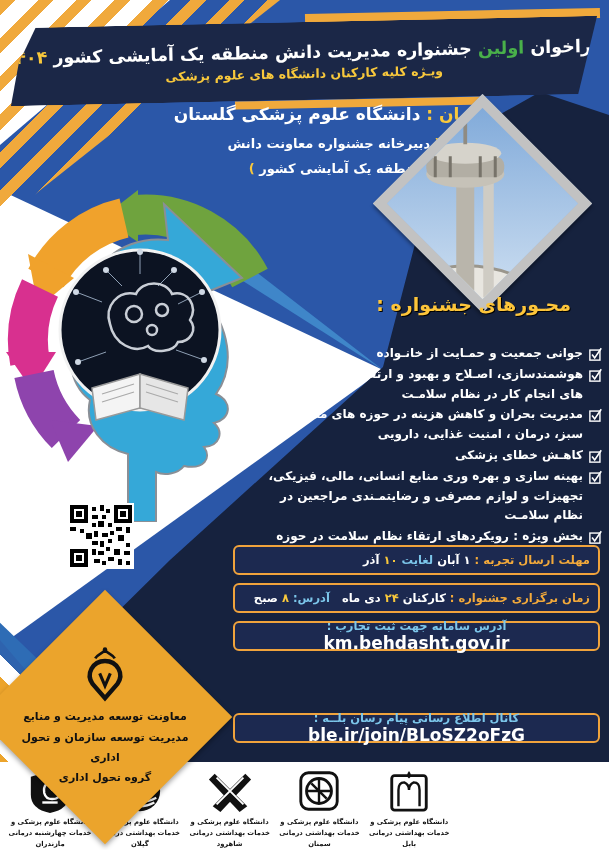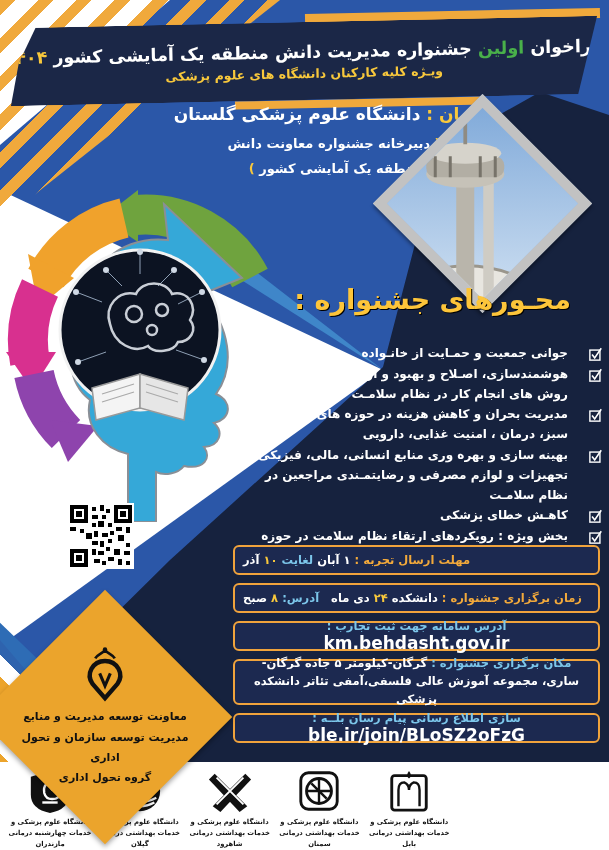--- a/index.html
+++ b/index.html
@@ -46,30 +46,30 @@
   .host-line1 { font-size:17px; font-weight:bold; margin-bottom:8px; white-space:nowrap; }
   .host-line2, .host-line3 { font-size:13px; font-weight:bold; line-height:1.9; }
 
   
   .tower-frame { left:405px; top:126px; width:155px; height:155px; transform:rotate(45deg);
                  border:10px solid #c2c2c2; background:#9db8d8; overflow:hidden;
                  box-shadow:2px 2px 4px rgba(0,0,0,.4); }
   .tower-inner { position:absolute; inset:0; transform:rotate(-45deg) scale(1.5); }
 
   
-  .topics-heading { right:38px; top:284px; font-size:27px; font-weight:bold; color:#fdc53a;
+  .topics-heading { right:38px; top:293px; font-size:19px; font-weight:bold; color:#fdc53a;
                     text-shadow:1px 1px 0 #000; white-space:nowrap; }
   .topics { right:6px; top:344px; width:352px; color:#fff; }
-  .topic-item { display:flex; gap:21px; align-items:flex-start; margin-bottom:1px;
+  .topic-item { display:flex; gap:6px; align-items:flex-start; margin-bottom:1px;
                 font-size:12px; font-weight:bold; line-height:1.65; }
   .topic-item svg { flex:0 0 14px; margin-top:3px; }
 
   
   .bar { left:233px; width:367px; height:30px; background:#1c2950; border:2px solid #f0a33c;
-         border-radius:6px; display:flex; align-items:center; justify-content:flex-end;
+         border-radius:6px; display:flex; align-items:center; justify-content:flex-start;
          font-size:11.5px; font-weight:bold; color:#fff; padding:0 8px; text-align:center; }
   .bar.tall { height:46px; line-height:1.55; }
   .ltr { direction:ltr; unicode-bidi:embed; font-size:17px; }
 
   
   .bottom-strip { left:0; top:762px; width:609px; height:88px; background:#fff;
                   display:flex; justify-content:space-between; align-items:flex-start;
                   padding:5px 8px 0 6px; padding-right:4px; }
   .bottom-strip { padding-left:6px; }
   .strip-spacer { width:150px; flex:0 0 150px; }
@@ -263,61 +263,56 @@
           <rect x="1" y="3.5" width="11.5" height="11.5" fill="none" stroke="#fff" stroke-width="1.6"></rect>
           <path d="M3.5 8.5 L6.5 12.5 L14 1.5" fill="none" stroke="#fff" stroke-width="1.8"></path>
         </svg>
       <span>مدیریت بحران و کاهش هزینه در حوزه های مدیریت سبز، درمان ، امنیت غذایی، دارویی</span>
     </div>
     <div class="topic-item">
       <svg viewBox="0 0 16 16" width="14" height="14">
           <rect x="1" y="3.5" width="11.5" height="11.5" fill="none" stroke="#fff" stroke-width="1.6"></rect>
           <path d="M3.5 8.5 L6.5 12.5 L14 1.5" fill="none" stroke="#fff" stroke-width="1.8"></path>
         </svg>
+      <span>کاهـش خطای پزشکی</span>
+    </div>
+    <div class="topic-item">
+      <svg viewBox="0 0 16 16" width="14" height="14">
+          <rect x="1" y="3.5" width="11.5" height="11.5" fill="none" stroke="#fff" stroke-width="1.6"></rect>
+          <path d="M3.5 8.5 L6.5 12.5 L14 1.5" fill="none" stroke="#fff" stroke-width="1.8"></path>
+        </svg>
       <span>بهینه سازی و بهره وری منابع انسانی، مالی، فیزیکی، تجهیزات و لوازم مصرفی و رضایتمـندی مراجعین در نظام سلامـت</span>
-    </div>
-    <div class="topic-item">
-      <svg viewBox="0 0 16 16" width="14" height="14">
-          <rect x="1" y="3.5" width="11.5" height="11.5" fill="none" stroke="#fff" stroke-width="1.6"></rect>
-          <path d="M3.5 8.5 L6.5 12.5 L14 1.5" fill="none" stroke="#fff" stroke-width="1.8"></path>
-        </svg>
-      <span>کاهـش خطای پزشکی</span>
     </div>
     <div class="topic-item">
       <svg viewBox="0 0 16 16" width="14" height="14">
           <rect x="1" y="3.5" width="11.5" height="11.5" fill="none" stroke="#fff" stroke-width="1.6"></rect>
           <path d="M3.5 8.5 L6.5 12.5 L14 1.5" fill="none" stroke="#fff" stroke-width="1.8"></path>
         </svg>
       <span>بخش ویژه : رویکردهای ارتقاء نظام سلامت در حوزه حکمرانی</span>
     </div>
   </div>
 
   <div class="abs bar" style="top:545px">
     <span>
       <span class="t-orange">مهلت ارسال تجربه : </span><span class="t-white">۱ آبان </span><span class="t-lblue">لغایت </span><span class="t-yellow">۱۰ </span><span class="t-white">آذر</span>
     </span>
   </div>
   <div class="abs bar" style="top:583px">
     <span>
-      <span class="t-orange">زمان برگزاری جشنواره : </span><span class="t-white">دانشکده </span><span class="t-yellow">۲۴</span><span class="t-white"> دی ماه</span>&nbsp;&nbsp;&nbsp;<span class="t-lblue">آدرس: </span><span class="t-yellow">۸</span><span class="t-white"> صبح</span>
+      <span class="t-orange">زمان برگزاری جشنواره : </span><span class="t-white">کارکنان </span><span class="t-yellow">۲۴</span><span class="t-white"> دی ماه</span>&nbsp;&nbsp;&nbsp;<span class="t-lblue">آدرس: </span><span class="t-yellow">۸</span><span class="t-white"> صبح</span>
     </span>
   </div>
   <div class="abs bar" style="top:621px">
     <span>
       <span class="t-lblue">آدرس سامانه جهت ثبت تجارب : </span><span class="t-white ltr">km.behdasht.gov.ir</span>
     </span>
   </div>
-  <div class="abs bar tall" style="top:659px">
-    <span>
-      <span class="t-lblue">مکان برگزاری جشنواره : </span><span class="t-white">گرگان-کیلومتر ۵ جاده گرگان- ساری، مجموعه آموزش عالی فلسفی،آمفی تئاتر دانشکده پزشکی</span>
-    </span>
-  </div>
   <div class="abs bar" style="top:713px">
     <span>
-      <span class="t-lblue">سازی اطلاع رسانی پیام رسان بلــه : </span><span class="t-white ltr">ble.ir/join/BLoSZ2oFzG</span>
+      <span class="t-lblue">کانال اطلاع رسانی پیام رسان بلــه : </span><span class="t-white ltr">ble.ir/join/BLoSZ2oFzG</span>
     </span>
   </div>
 
   <div class="abs bottom-strip">
     <div class="strip-spacer"></div>
     <div class="uni">
       <svg width="46" height="48" viewBox="0 0 48 48">
         <rect x="6" y="8" width="36" height="36" rx="3" fill="none" stroke="#111" stroke-width="3"></rect>
         <path d="M13 40 V23 Q13 15 19 15 Q24 17 24 23 Q24 17 29 15 Q35 15 35 23 V40" fill="none" stroke="#111" stroke-width="2.5"></path>
         <path d="M24 3 Q20 8 24 11 Q28 8 24 3 Z" fill="#111"></path>

